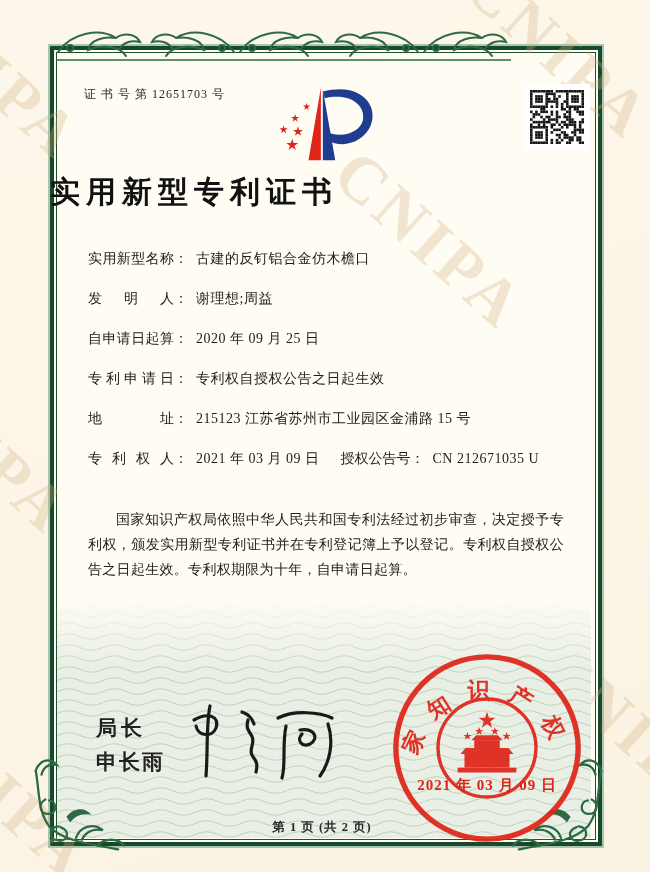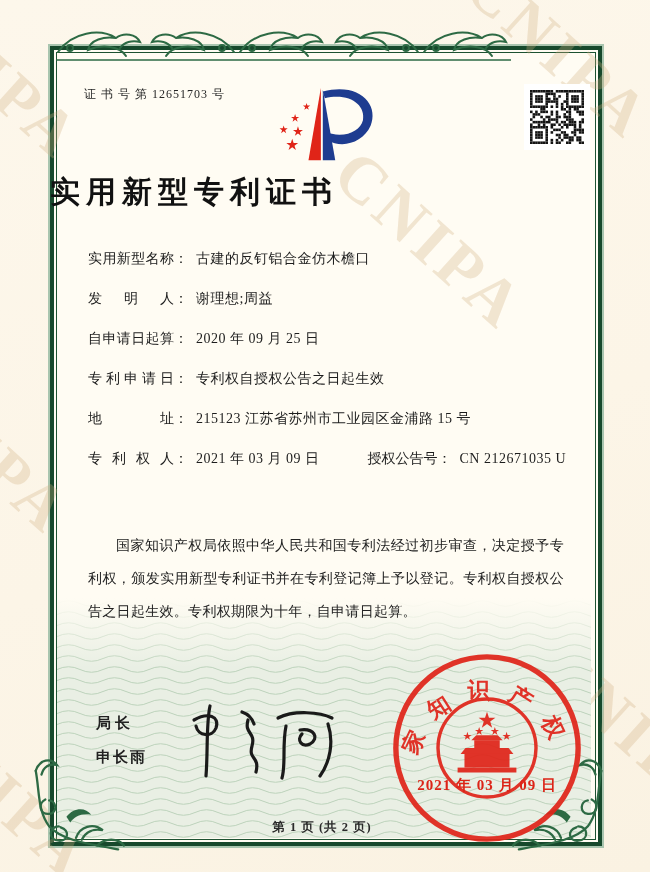--- a/index.html
+++ b/index.html
@@ -20,26 +20,26 @@
   .content{position:absolute;z-index:4;}
   
   .cert-no{left:84px;top:86px;font-size:12px;letter-spacing:1px;color:#262626;}
   .title{left:50px;top:172px;width:544px;text-align:left;font-size:30px;
          font-weight:bold;letter-spacing:6px;color:#111;}
   .fields{left:88px;top:250px;width:478px;font-size:14px;}
   .frow{margin-bottom:21px;white-space:nowrap;height:19px;}
   .f-label{display:inline-block;width:86px;text-align:justify;text-align-last:justify;}
   .f-colon{display:inline-block;margin-right:8px;}
   .f-value{letter-spacing:.5px;}
-  .grant-extra{margin-left:48px;text-align:center;}
-  .paras{left:88px;top:529px;width:476px;font-size:14px;line-height:33px;
+  .grant-extra{margin-left:21px;text-align:center;}
+  .paras{left:88px;top:507px;width:476px;font-size:14px;line-height:25px;
          text-align:justify;letter-spacing:.3px;color:#222;}
   .paras p{margin:0;text-indent:2em;}
   .signer{font-family:Liberation Mono, monospace;font-weight:600;
-          font-size:15px;color:#222;}
+          font-size:21px;color:#222;}
   .signer-title{left:96px;top:714px;letter-spacing:4px;}
   .signer-name{left:96px;top:748px;letter-spacing:2px;text-align:center;}
   .seal-date{left:385px;top:776px;width:204px;text-align:center;color:#dc2417;
              font-size:15px;font-weight:600;letter-spacing:1px;z-index:5;}
   .footer{left:50px;top:819px;width:544px;text-align:center;font-size:12.5px;
           letter-spacing:1px;color:#2a2a2a;font-weight:bold;}
   .qr-patch{left:524px;top:84px;width:66px;height:66px;background:#ffffff;z-index:4;
             display:flex;align-items:center;justify-content:center;}
   svg{display:block;}
 </style>

